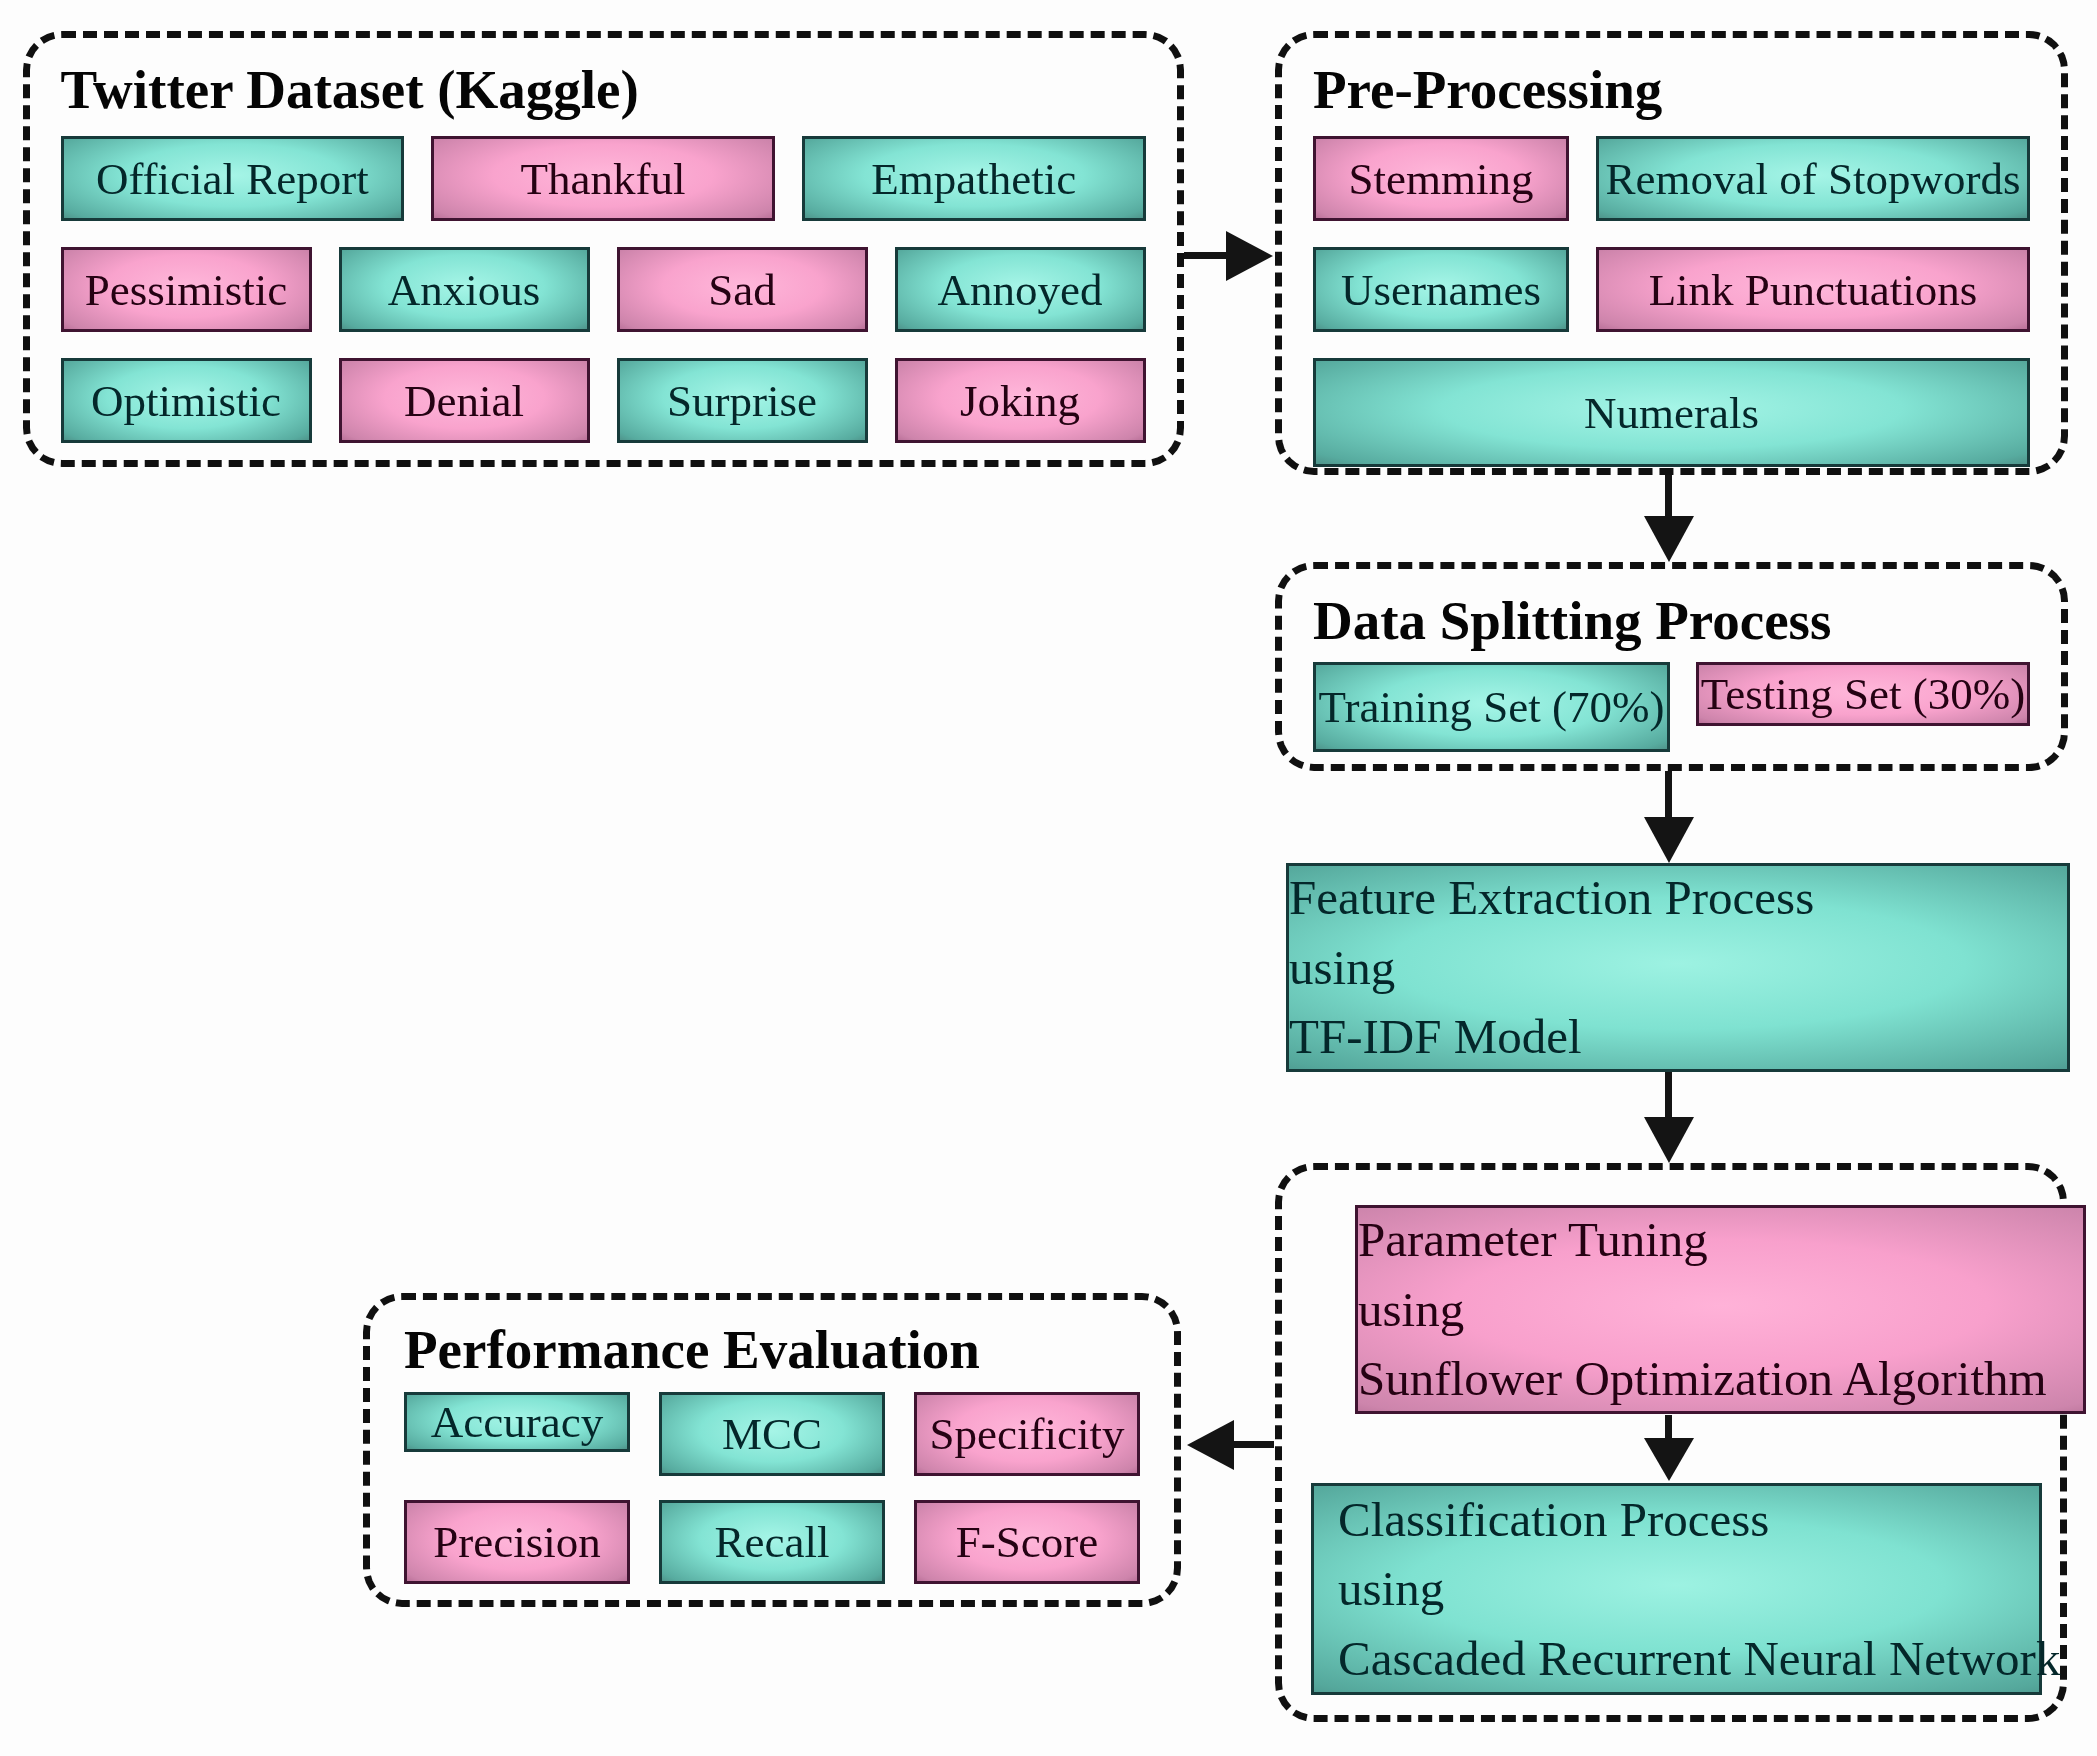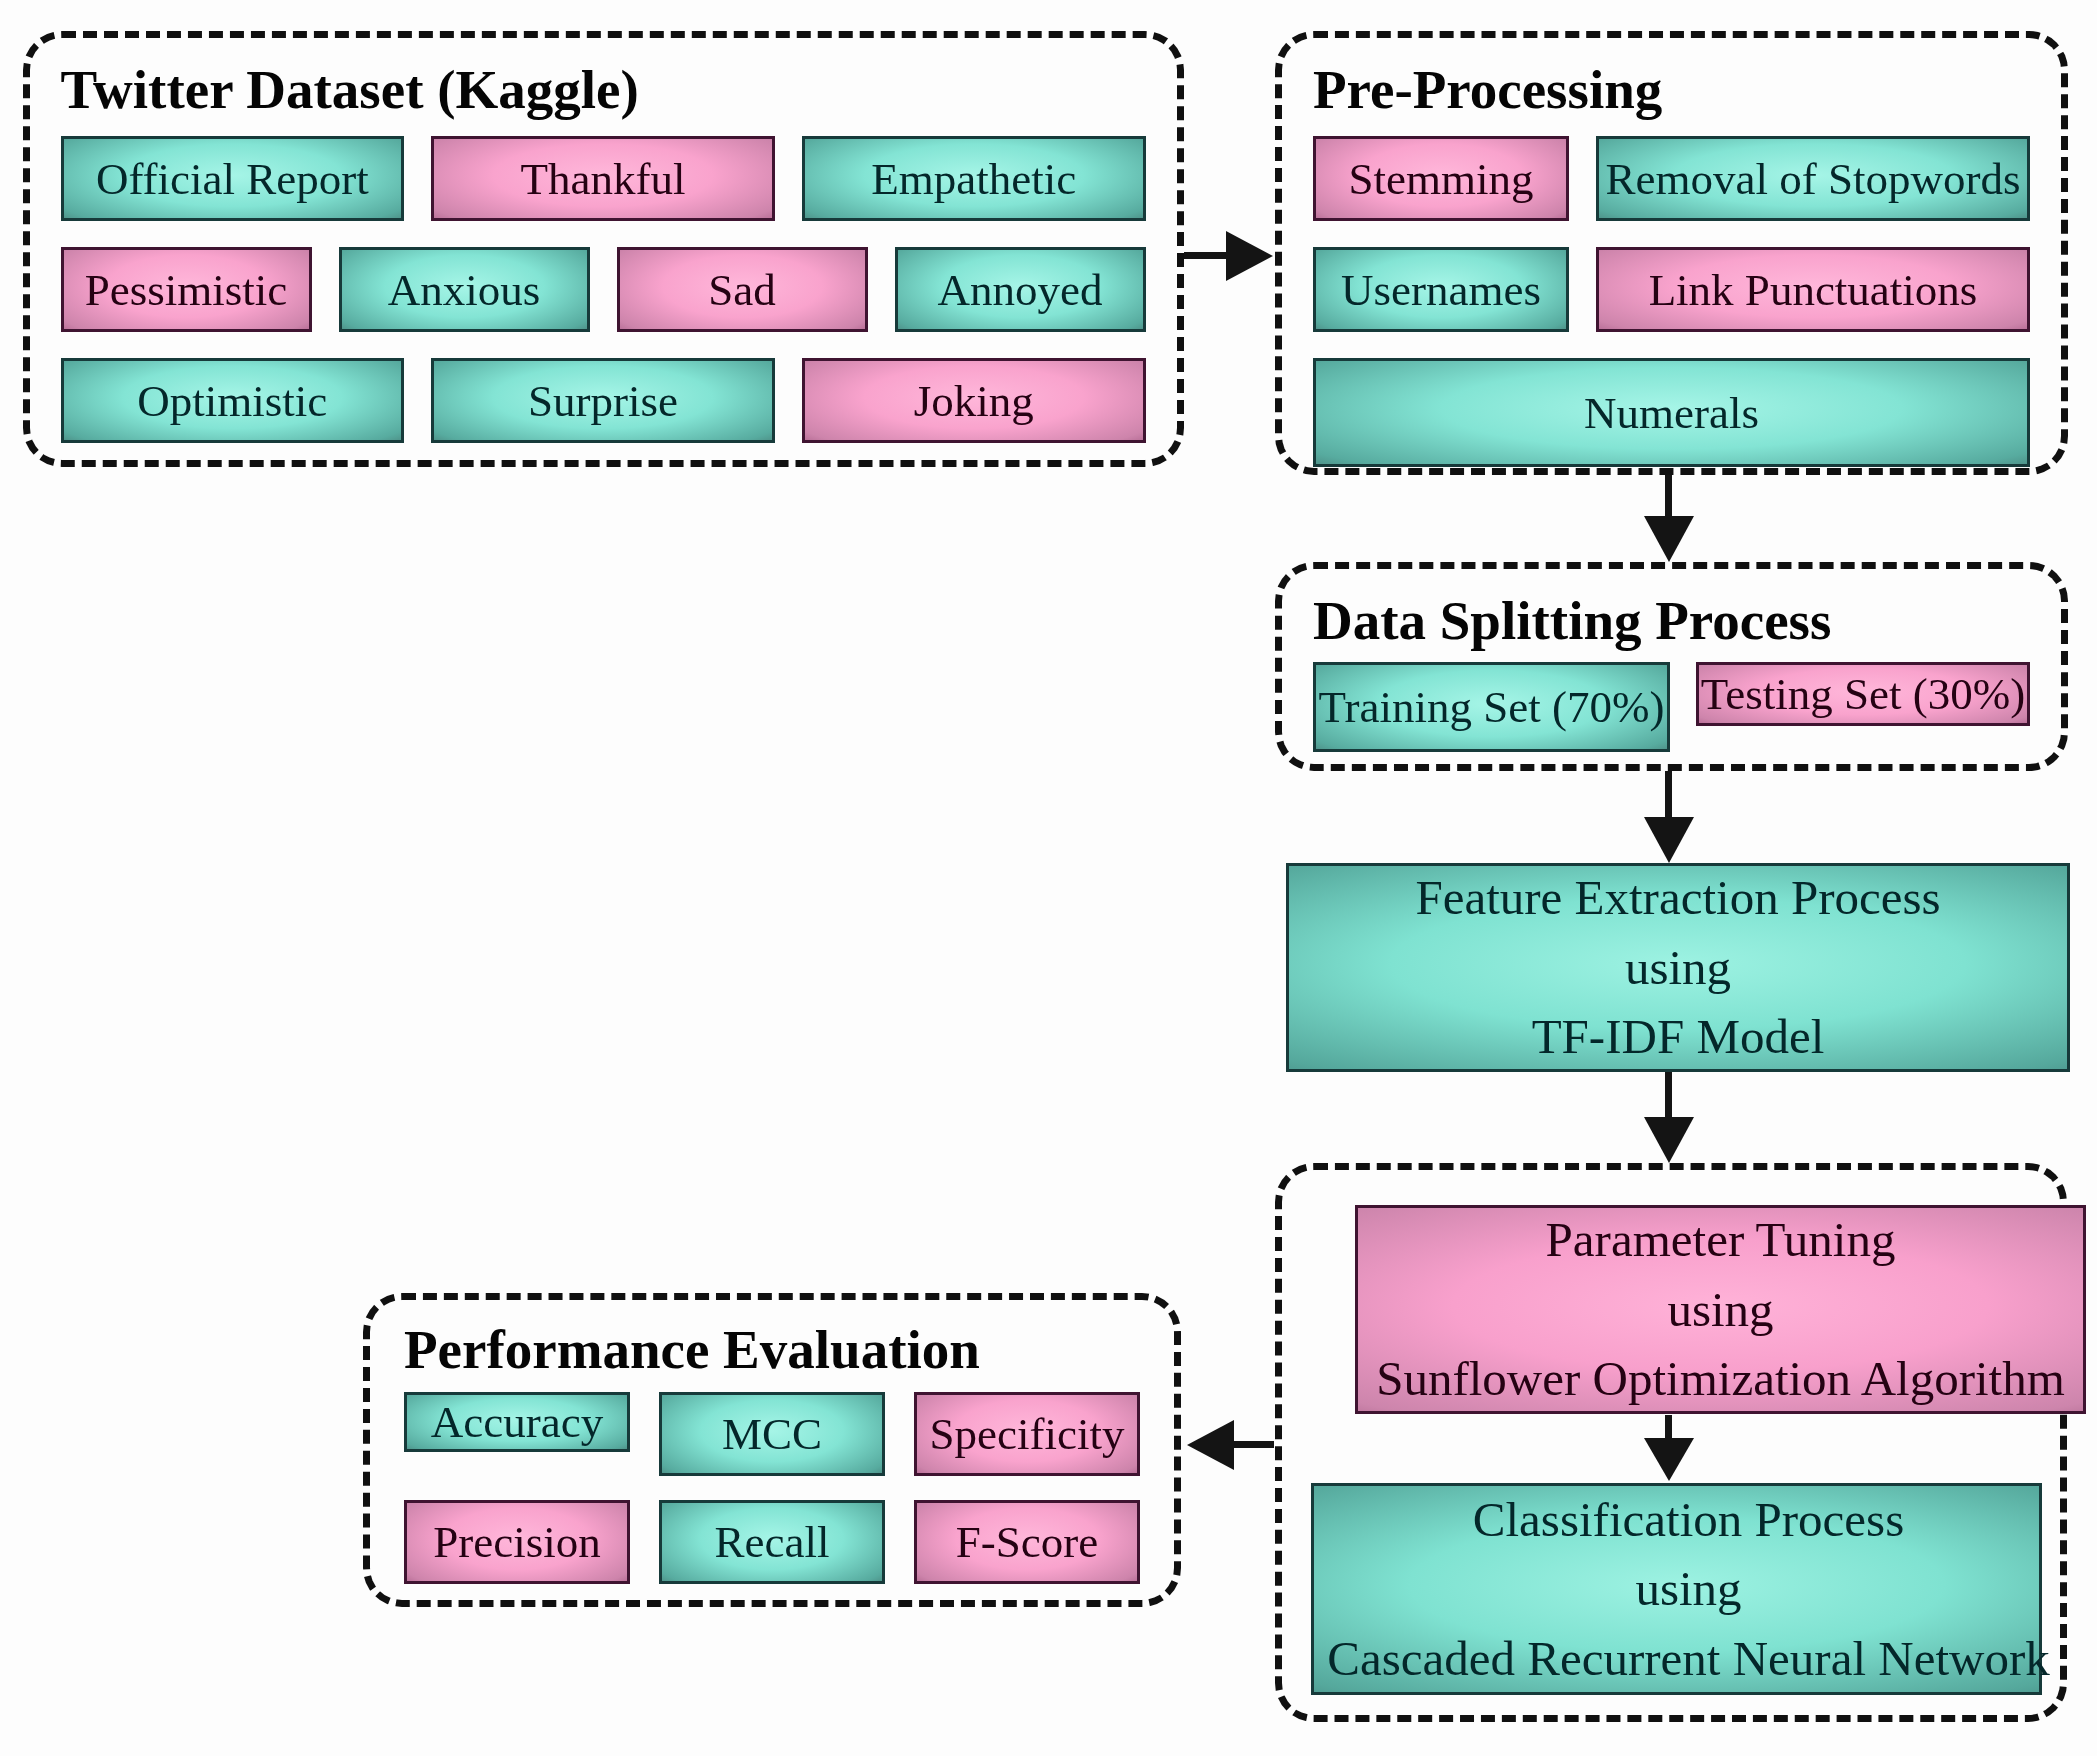--- a/index.html
+++ b/index.html
@@ -46,21 +46,21 @@
   .pink {
     background:radial-gradient(ellipse 72% 88% at 50% 46%,
       #ffb7da 0%, #f9a3cd 45%, #cd84ab 85%, #a96089 100%);
     border:3.4px solid #3f1431;
     color:#250213;
   }
   .bigbox {
     position:absolute;
     box-sizing:border-box;
     display:flex; flex-direction:column;
-    align-items:center; justify-content:center;
+    align-items:flex-start; justify-content:center;
     text-align:center;
   }
   .bigbox .line { display:block; font-size:49px; line-height:1.42; white-space:nowrap; }
   .bigbox.teal { background:radial-gradient(ellipse 82% 72% at 50% 48%,
       #9df2e2 0%, #7fe2d1 45%, #55a89c 90%, #4a938a 100%); }
   .bigbox.pink { background:radial-gradient(ellipse 82% 72% at 50% 48%,
       #ffb2d8 0%, #f8a0cc 45%, #cd85ac 90%, #b56f95 100%);margin-left:44px; }
 
   .row { display:flex; gap:27px; margin-bottom:26px; }
   .row .box { height:85px; flex:1; }
@@ -117,20 +117,23 @@
           <span class="lbl">Sad</span>
           </div>
         <div class="box teal">
           <span class="lbl">Annoyed</span>
           </div>
       </div>
       <div class="row">
         <div class="box teal">
           <span class="lbl">Optimistic</span>
           </div>
+        <div class="box pink">
+          <span class="lbl">Denial</span>
+          </div>
         <div class="box teal">
           <span class="lbl">Surprise</span>
           </div>
         <div class="box pink">
           <span class="lbl">Joking</span>
           </div>
       </div>
     </div>
   </div>
 

